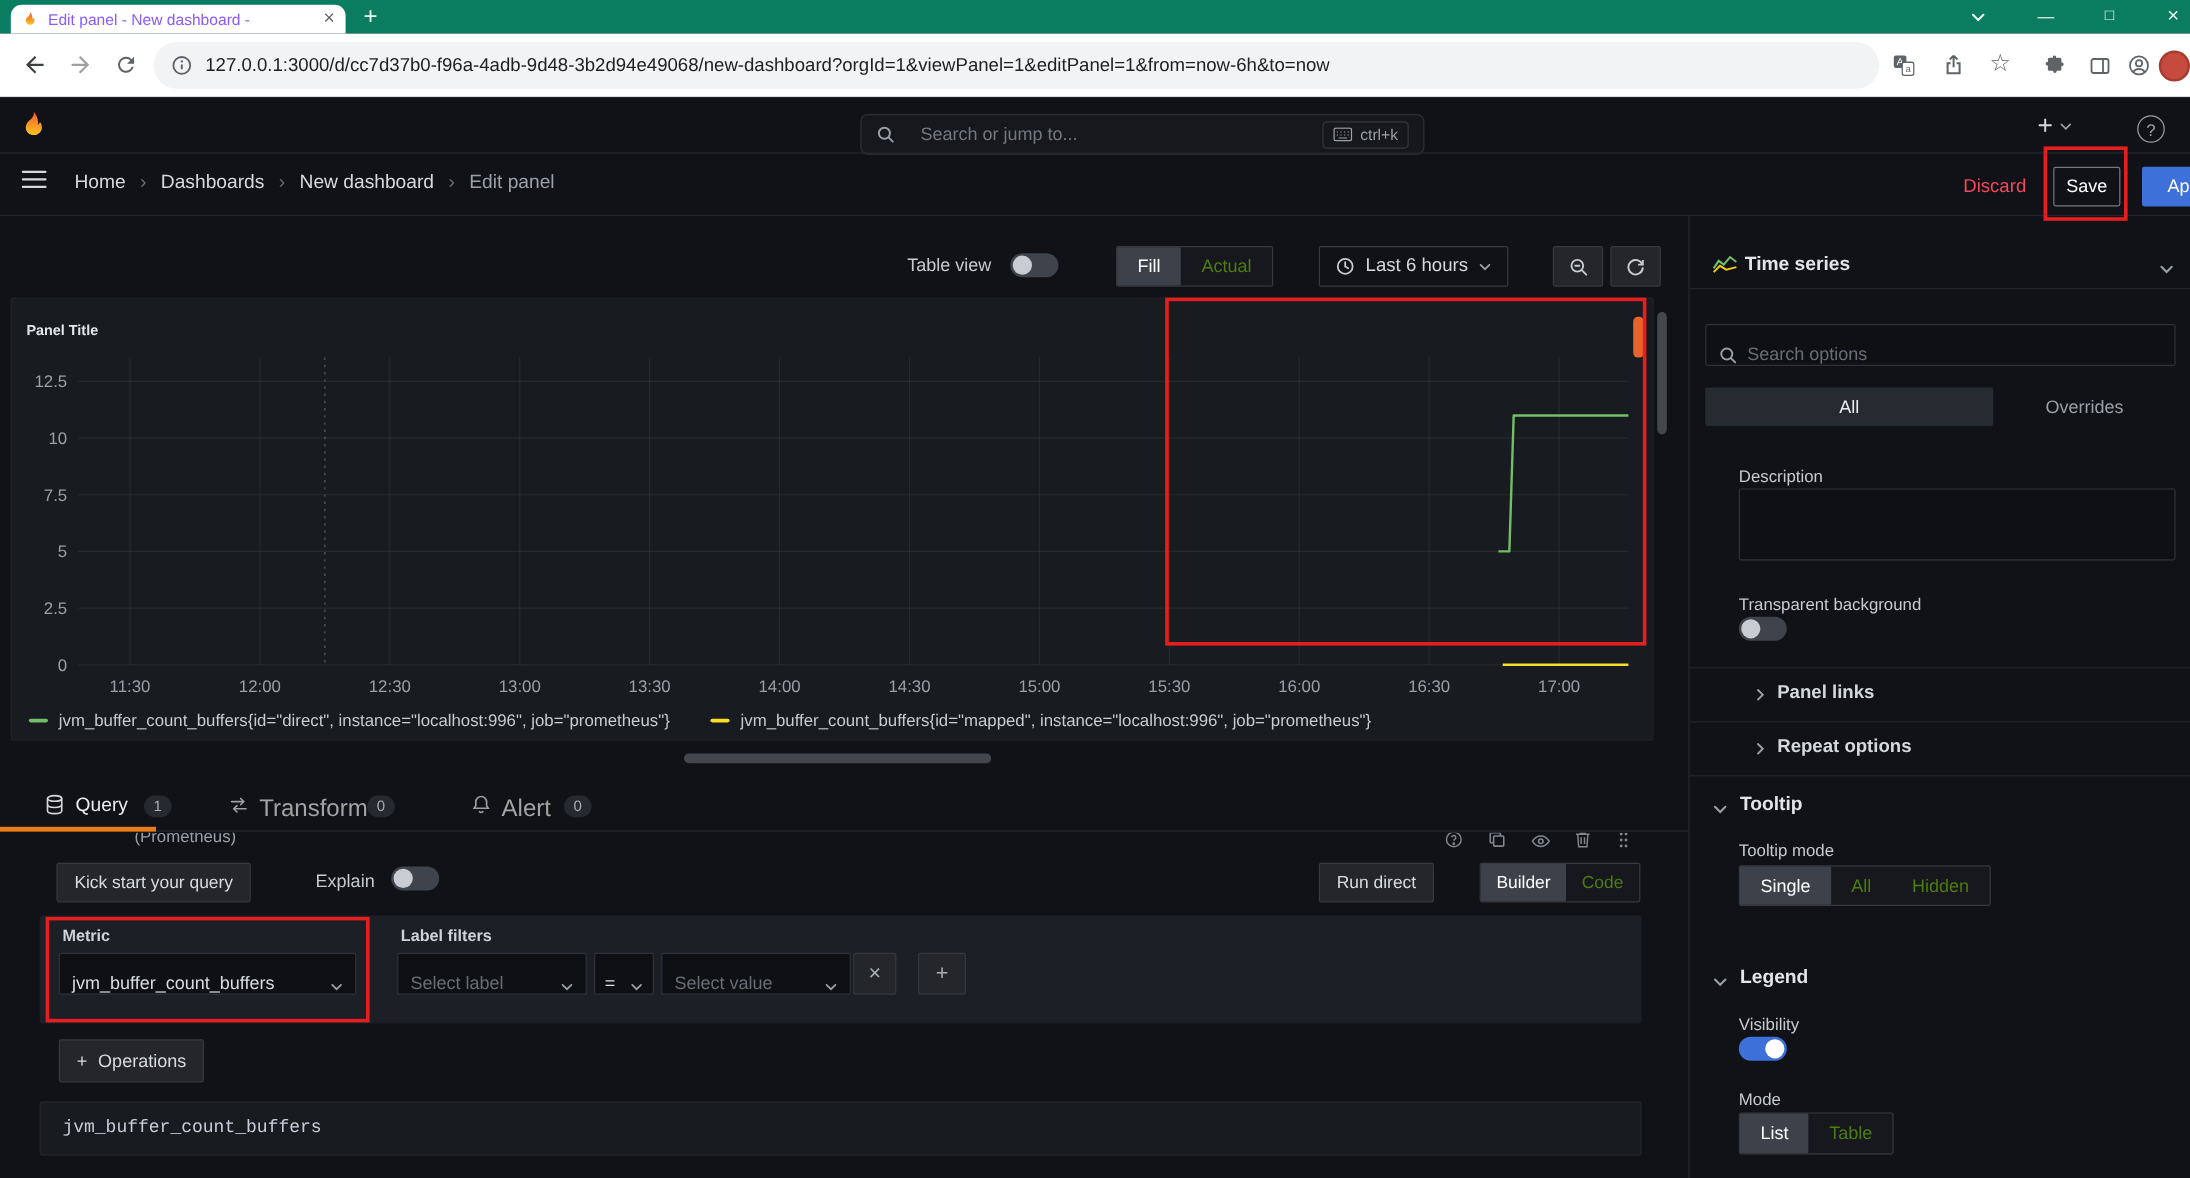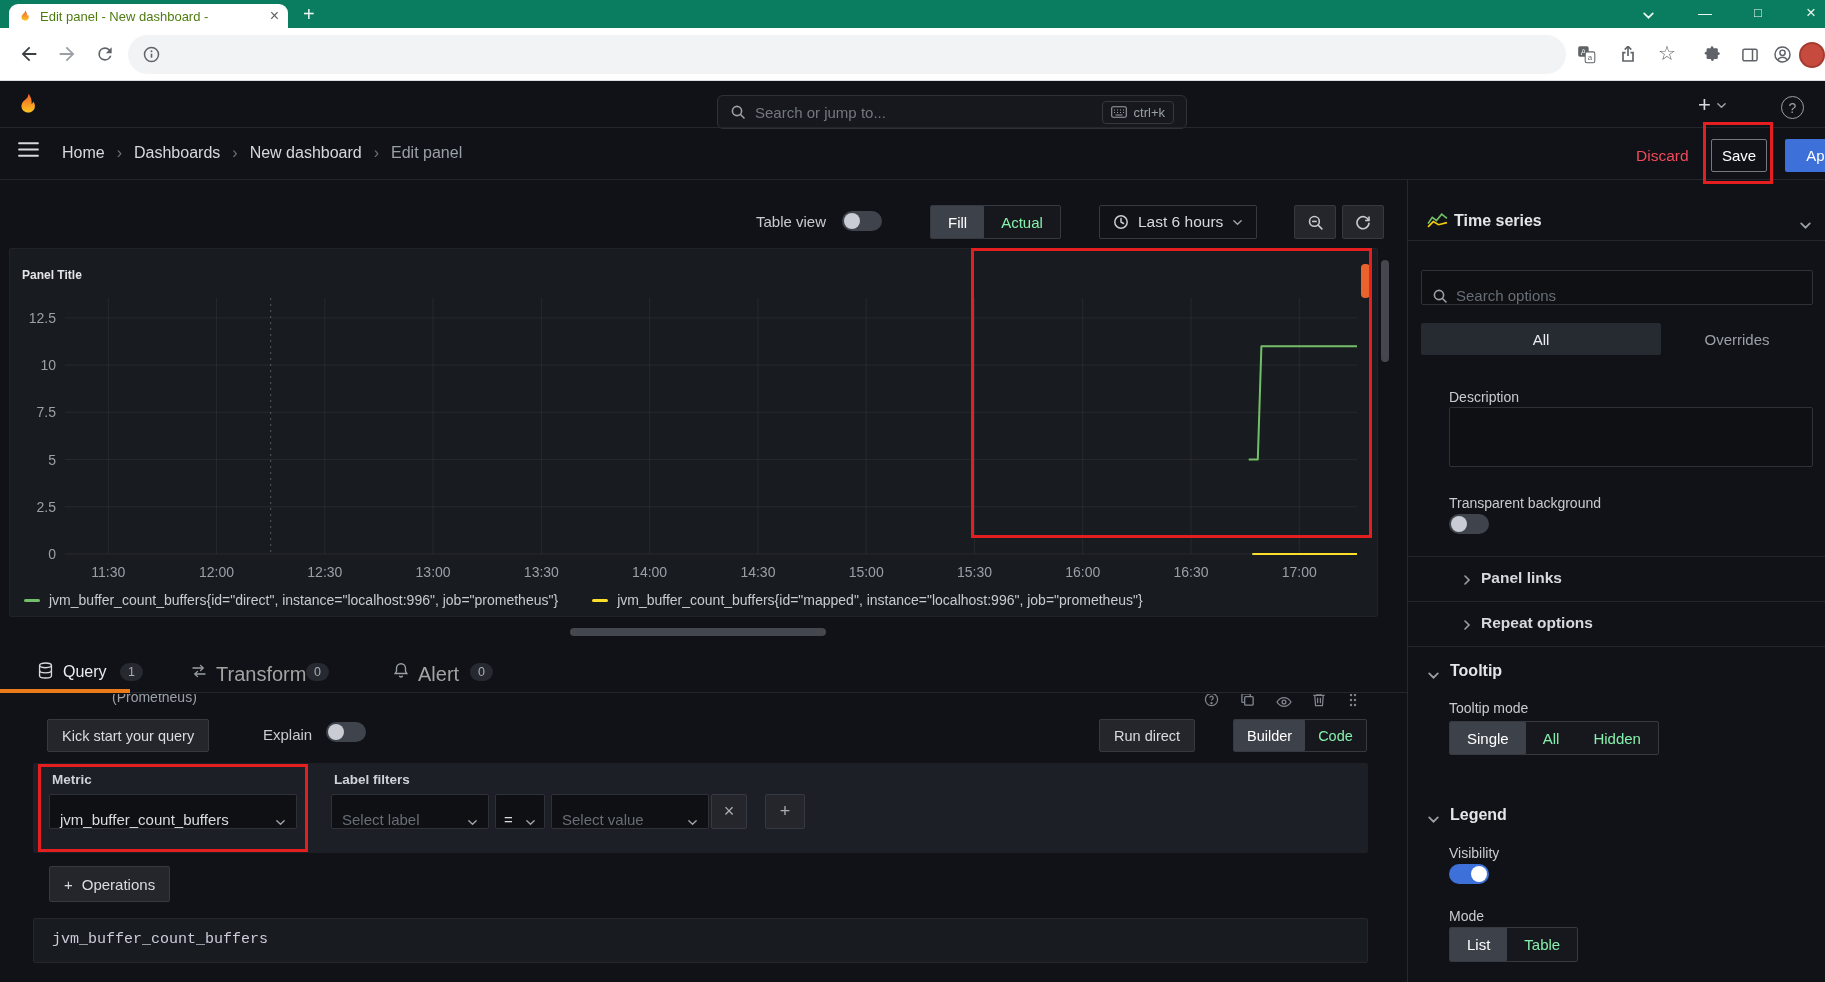--- a/index.html
+++ b/index.html
@@ -3,48 +3,48 @@
 <meta charset="utf-8">
 <style>
   *{margin:0;padding:0;box-sizing:border-box}
   html,body{background:#0b0c0e}
   body{font-family:"Liberation Sans",sans-serif}
   .screen{position:relative;width:1825px;height:982px;overflow:hidden;background:#111217}
   .abs{position:absolute}
   
   .tabstrip{left:0;top:0;width:1825px;height:28px;background:#0a7c5f}
   .browser-tab{height:24px;background:#fff;border-radius:9px 9px 0 0;display:flex;align-items:center;padding:0 9px;gap:8px}
-  .tab-title{font-size:13px;color:#4d7c0f;flex:1;overflow:hidden;text-overflow:ellipsis;white-space:nowrap}
+  .tab-title{font-size:13px;color:#8b5cf6;flex:1;overflow:hidden;text-overflow:ellipsis;white-space:nowrap}
   .tab-close{color:#5f6368;font-size:16px;line-height:1;cursor:default}
   .newtab{color:#eaf6f0;font-size:20px;line-height:1}
   .winctl{color:#eaf6f0;line-height:1}
   .btoolbar{left:0;top:28px;width:1825px;height:53px;background:#fff;border-bottom:1px solid #dadce0}
   .urlpill{background:#f1f3f4;border-radius:20px;display:flex;align-items:center;padding:0 15px;gap:11px}
   .urltext{font-size:15.5px;color:#202124;white-space:nowrap;overflow:hidden}
   .star{font-size:20px;color:#5f6368;line-height:1}
   .avatar-red{width:26px;height:26px;border-radius:50%;background:#c64a3e;border:2px solid #a63b31}
   
   .gfbg{left:0;top:81px;width:1825px;height:901px;background:#111217}
   .divider-h{background:#23262b}
   .divider-v{background:#26282e}
-  .navsearch{background:#16181d;border:1px solid #2e3238;border-radius:6px;display:flex;align-items:center;padding:0 12px;gap:9px}
+  .navsearch{background:#16181d;border:1px solid #2e3238;border-radius:6px;display:flex;align-items:center;padding:0 12px;gap:21px}
   .placeholder{color:#737880;font-size:15px;flex:1}
   .kbd-badge{border:1px solid #33373e;border-radius:4px;color:#9aa0a8;font-size:13px;padding:3px 8px;display:flex;gap:7px;align-items:center}
   .navplus{display:flex;align-items:center;gap:5px;color:#d5d9de;font-size:22px}
   .helpcircle{width:23px;height:23px;border-radius:50%;border:1.5px solid #9aa0a8;color:#9aa0a8;font-size:14px;display:flex;align-items:center;justify-content:center}
   .crumb{color:#d5d9de;font-size:16px;white-space:nowrap}
   .crumb.dim{color:#9aa0a8}
   .crumbsep{color:#6c7178;font-size:16px}
   .btn{border-radius:2px;font-size:15px;display:flex;align-items:center;justify-content:center;white-space:nowrap}
   .btn-sec{background:#24262c;border:1px solid #36393f;color:#d8dce1}
   .btn-outline{background:rgba(255,255,255,0.0);border:1px solid #74787f;color:#fff}
   .btn-blue{background:#3d71d9;color:#fff}
   .btn-text-red{color:#f2495c;font-size:15.5px;white-space:nowrap}
   .seggroup{display:flex;border:1px solid #36393f;border-radius:2px;align-items:stretch;background:#17181d}
-  .seg{display:flex;align-items:center;justify-content:center;color:#86efac;font-size:15px;padding:0 17px;white-space:nowrap}
+  .seg{display:flex;align-items:center;justify-content:center;color:#4d7c0f;font-size:15px;padding:0 17px;white-space:nowrap}
   .seg.active{background:#3c414a;color:#fff;border-radius:1px}
   .switch{width:40px;height:20px;border-radius:11px}
   .switch .knob{position:absolute;top:2px;width:16px;height:16px;border-radius:50%}
   .switch.off{background:#3f434b}.switch.off .knob{left:2px;background:#c9cdd3}
   .switch.on{background:#3d71d9}.switch.on .knob{right:2px;background:#fff}
   .dd{background:#0e1014;border:1px solid #2e3238;border-radius:2px;display:flex;align-items:flex-end;padding:0 10px;gap:8px;height:35px}
   .dd .val{color:#d8dce1;font-size:15px;flex:1;white-space:nowrap}
   .dd .ph{color:#686e76;font-size:15px;flex:1;white-space:nowrap}
   .sqbtn{background:#24262c;border:1px solid #36393f;border-radius:2px;display:flex;align-items:center;justify-content:center;color:#a9aeb5;font-size:18px}
   .timepicker{display:flex;align-items:center;gap:9px;border:1px solid #36393f;border-radius:2px;padding:0 13px;color:#d5d9de;font-size:15.5px}
@@ -116,20 +116,21 @@
         </svg></span>
 
     <div class="abs urlpill" style="left:128px;top:35px;width:1438px;height:39px">
       <span style="display:flex">
           <svg width="17" height="17" viewBox="0 0 16 16">
             <circle cx="8" cy="8" r="6.6" fill="none" stroke="#5f6368" stroke-width="1.4"></circle>
             <line x1="8" y1="7.2" x2="8" y2="11" stroke="#5f6368" stroke-width="1.5"></line>
             <circle cx="8" cy="4.9" r="0.9" fill="#5f6368"></circle>
           </svg>
         </span>
+      <span class="urltext">127.0.0.1:3000/d/cc7d37b0-f96a-4adb-9d48-3b2d94e49068/new-dashboard?orgId=1&amp;viewPanel=1&amp;editPanel=1&amp;from=now-6h&amp;to=now</span>
     </div>
 
     <span class="abs" style="left:1576px;top:44px"><svg width="21" height="21" viewBox="0 0 24 24">
           <rect x="2.5" y="2.5" width="12" height="12" rx="2" fill="#5f6368"></rect>
           <text x="8.5" y="12" text-anchor="middle" font-size="9.5" fill="#ffffff" font-family="Liberation Sans, sans-serif">A</text>
           <rect x="10.5" y="9" width="11" height="12.5" rx="2" fill="#ffffff" stroke="#5f6368" stroke-width="1.2"></rect>
           <text x="16" y="18.5" text-anchor="middle" font-size="9" fill="#5f6368" font-family="Liberation Sans, sans-serif">a</text>
         </svg></span>
     <span class="abs" style="left:1618px;top:43px"><svg width="20" height="21" viewBox="0 0 24 24" fill="#5f6368">
           <path d="M11 3 7.4 6.6l1.4 1.4L11 5.8V15h2V5.8l2.2 2.2 1.4-1.4L13 3h-2zM5 10h4v2H7v8h10v-8h-2v-2h4v12H5z"></path>

